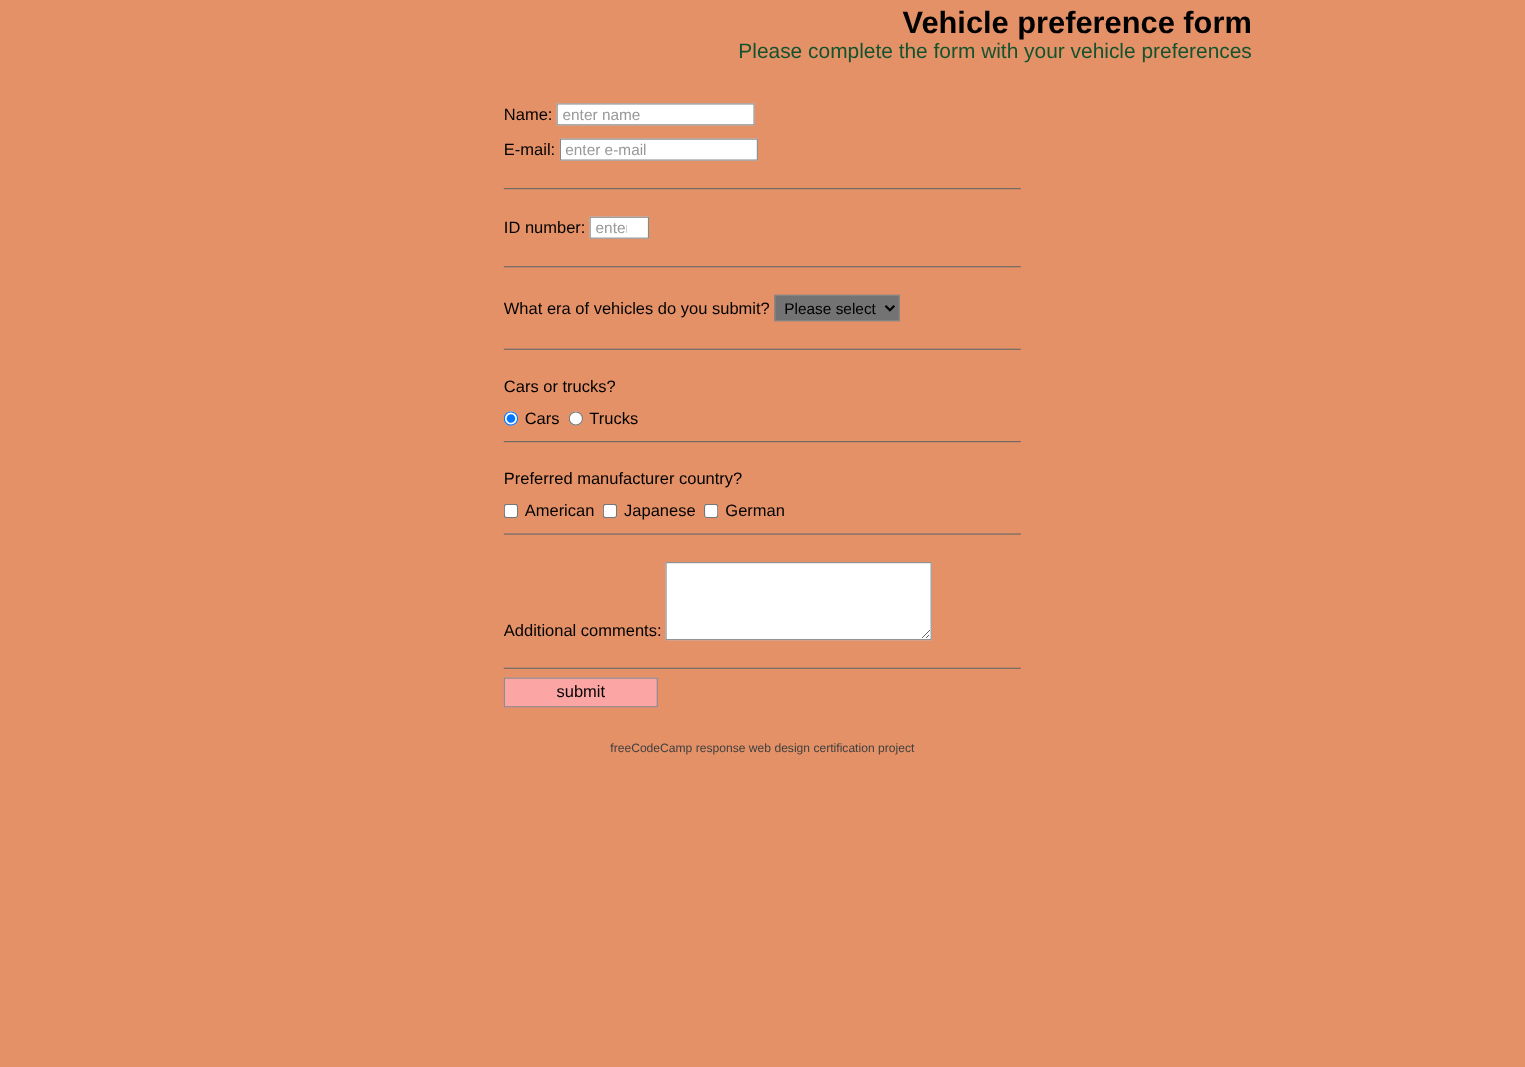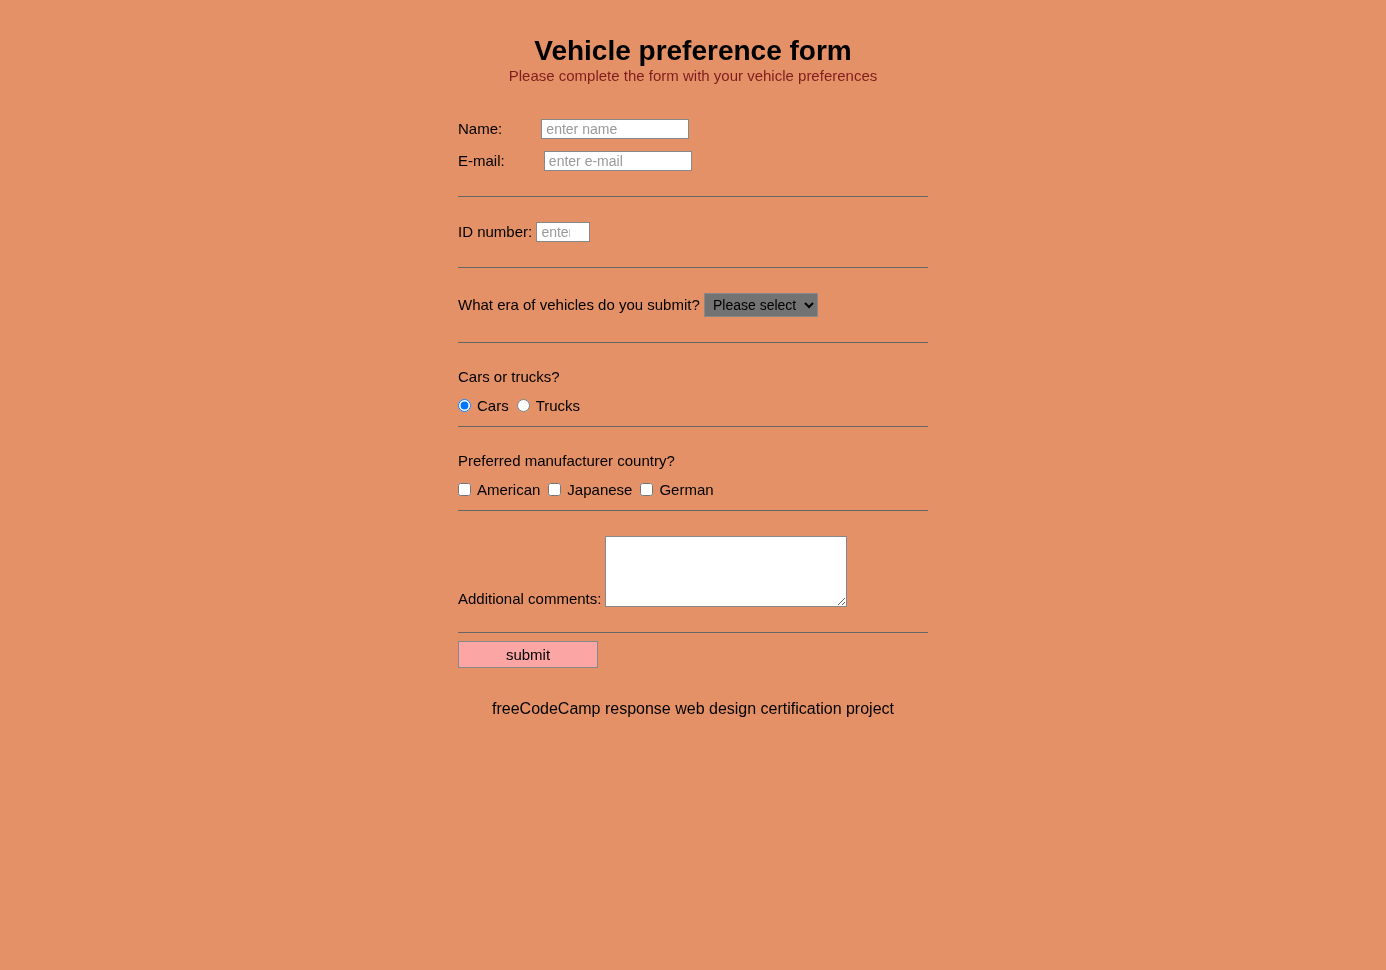--- a/index.html
+++ b/index.html
@@ -11,51 +11,49 @@
       background-color: #e49168;
       font-family: "Segoe UI", Tahoma, Geneva, Verdana, sans-serif;
       font-size: 15px;
       padding-top: 5px;
     }
     .container {
       max-width: 890px;
       margin: 0 auto;
     }
     .header {
-      text-align: center;
-      margin-top: 30px;
+      text-align: right;
     }
     h1 {
       font-size: 28px;
       font-weight: bold;
       color: #000;
     }
     .subtitle {
-      font-size: 15px;
-      color: #7f1d1d;
+      font-size: 19px;
+      color: #14532d;
       margin-bottom: 35px;
     }
     .form-content {
       padding-left: 210px;
       padding-right: 0;
     }
     .form-row {
       margin-bottom: 12px;
     }
     label {
       font-size: 15px;
       color: #000;
     }
     input[type="text"], input[type="email"] {
-      width: 148px;
+      width: 180px;
       padding: 1px 4px;
       font-size: 14px;
       border: 1px solid #888;
       font-family: inherit;
-      margin-left: 35px;
     }
     input[type="number"] {
       width: 54px;
       padding: 1px 4px;
       font-size: 14px;
       border: 1px solid #888;
       font-family: inherit;
     }
     input::placeholder {
       color: #999;
@@ -109,23 +107,23 @@
       padding: 4px 0;
       margin-top: 8px;
       font-size: 15px;
       background-color: #fca5a5;
       border: 1px solid #888;
       cursor: pointer;
       font-family: inherit;
     }
     .footer {
       text-align: center;
-      font-size: 16px;
+      font-size: 11px;
       margin-top: 32px;
-      color: #000000;
+      color: #404040;
     }
     .hr-last {
       margin-bottom: 0;
     }
   </style>
 </head>
 <body>
 
 <div class="container">
   <div class="header">

